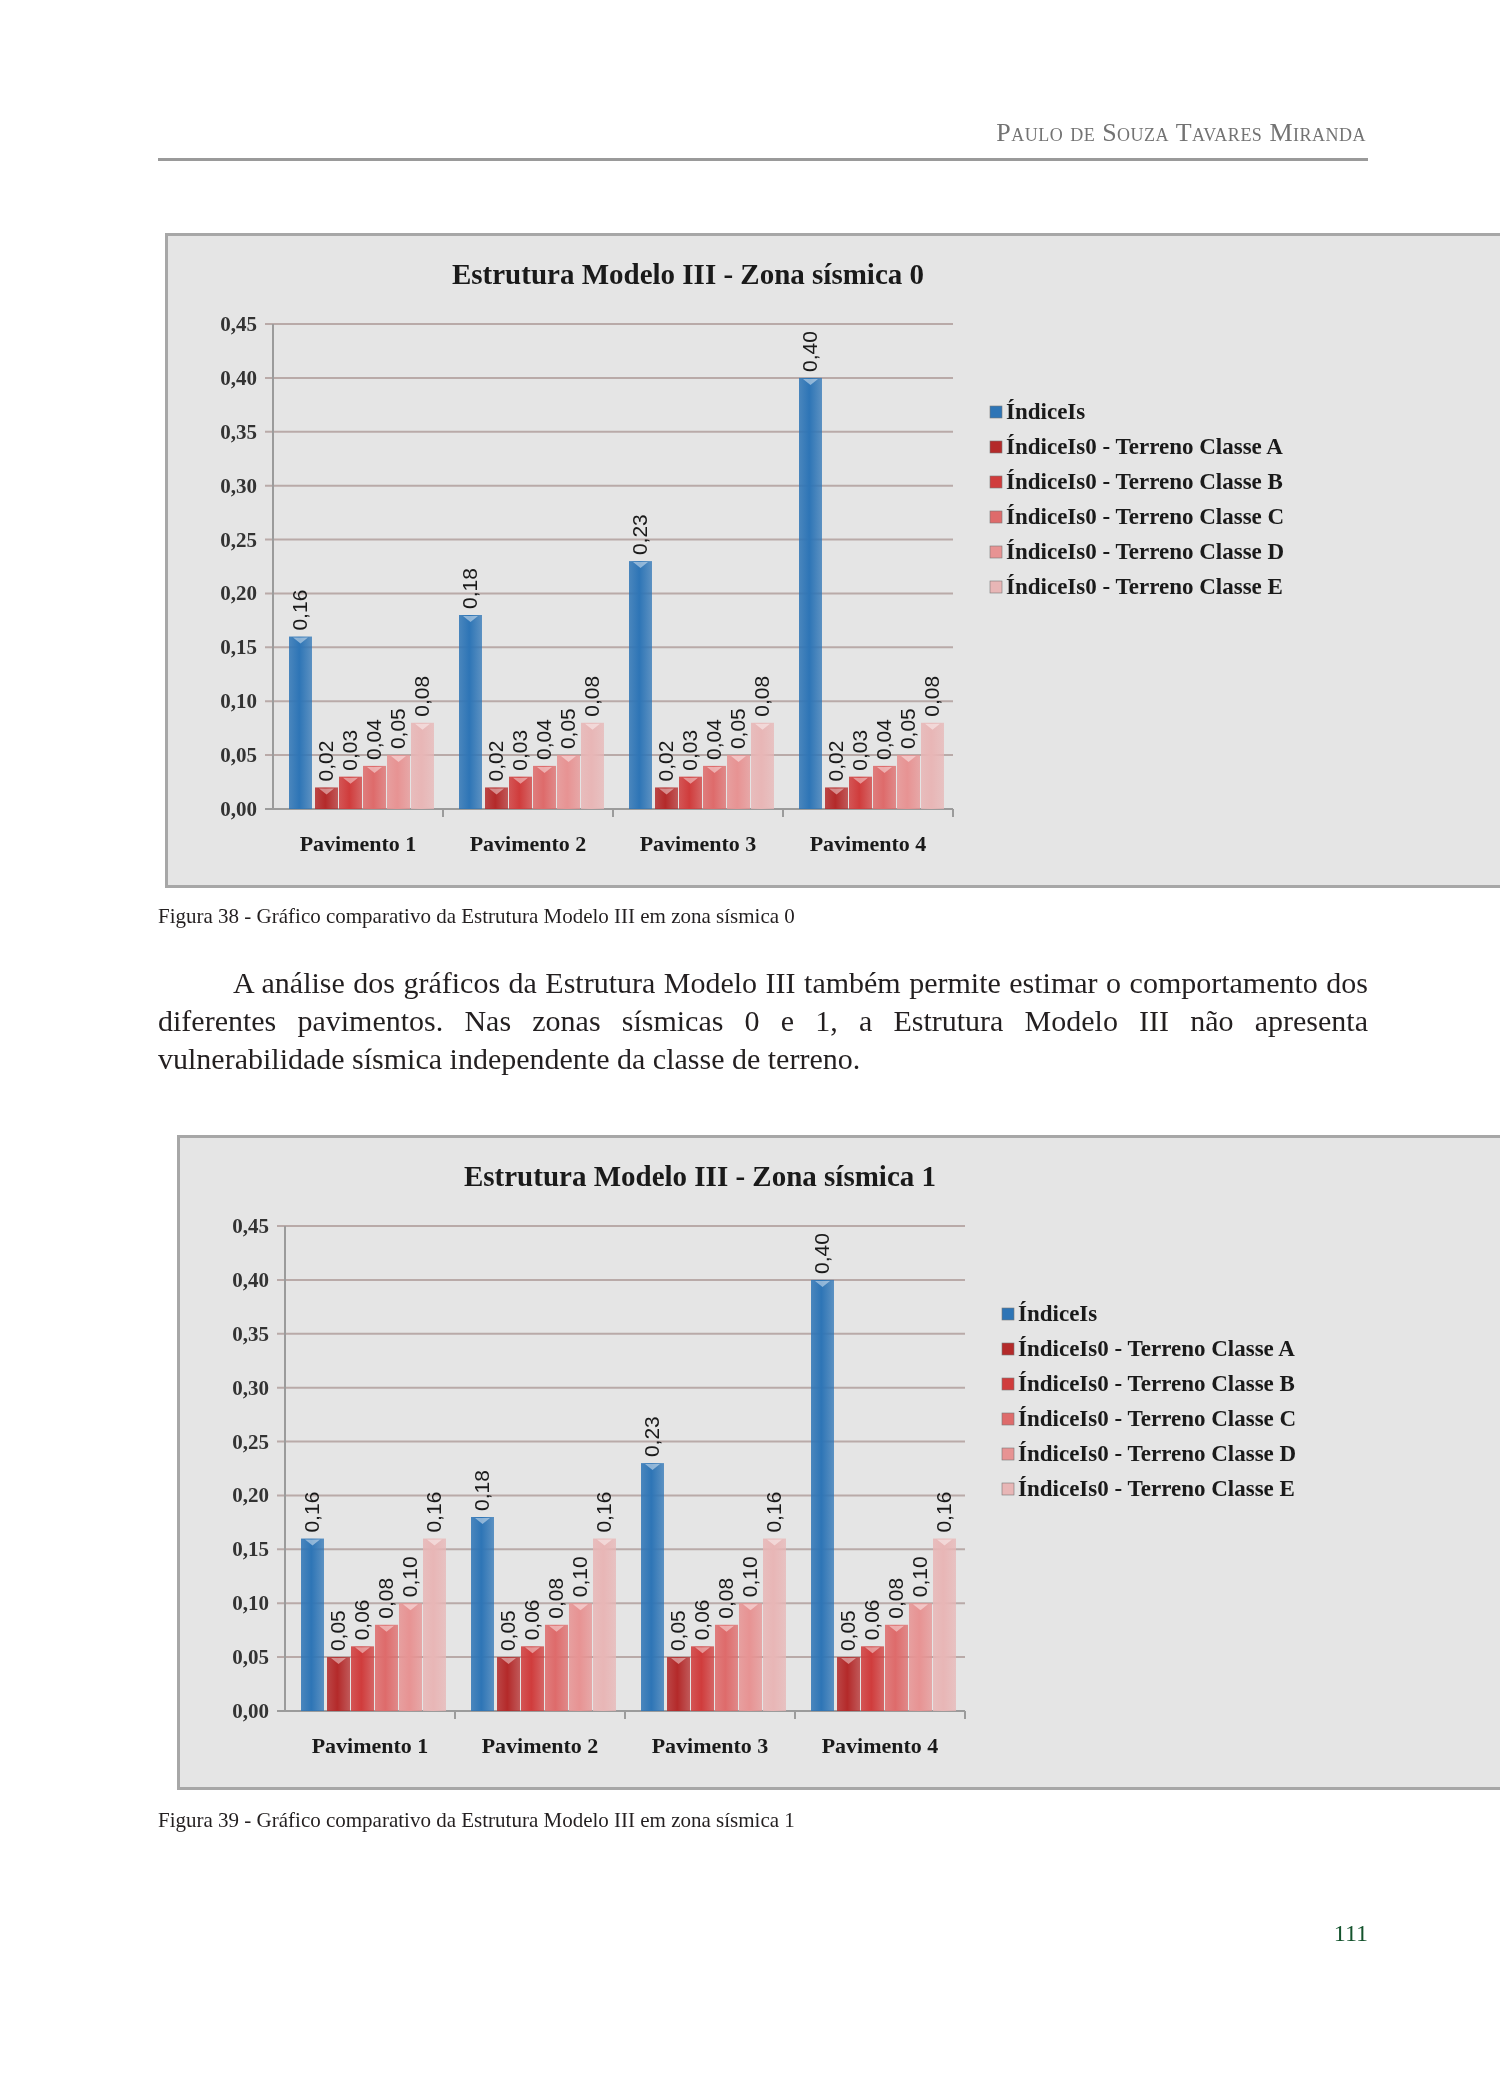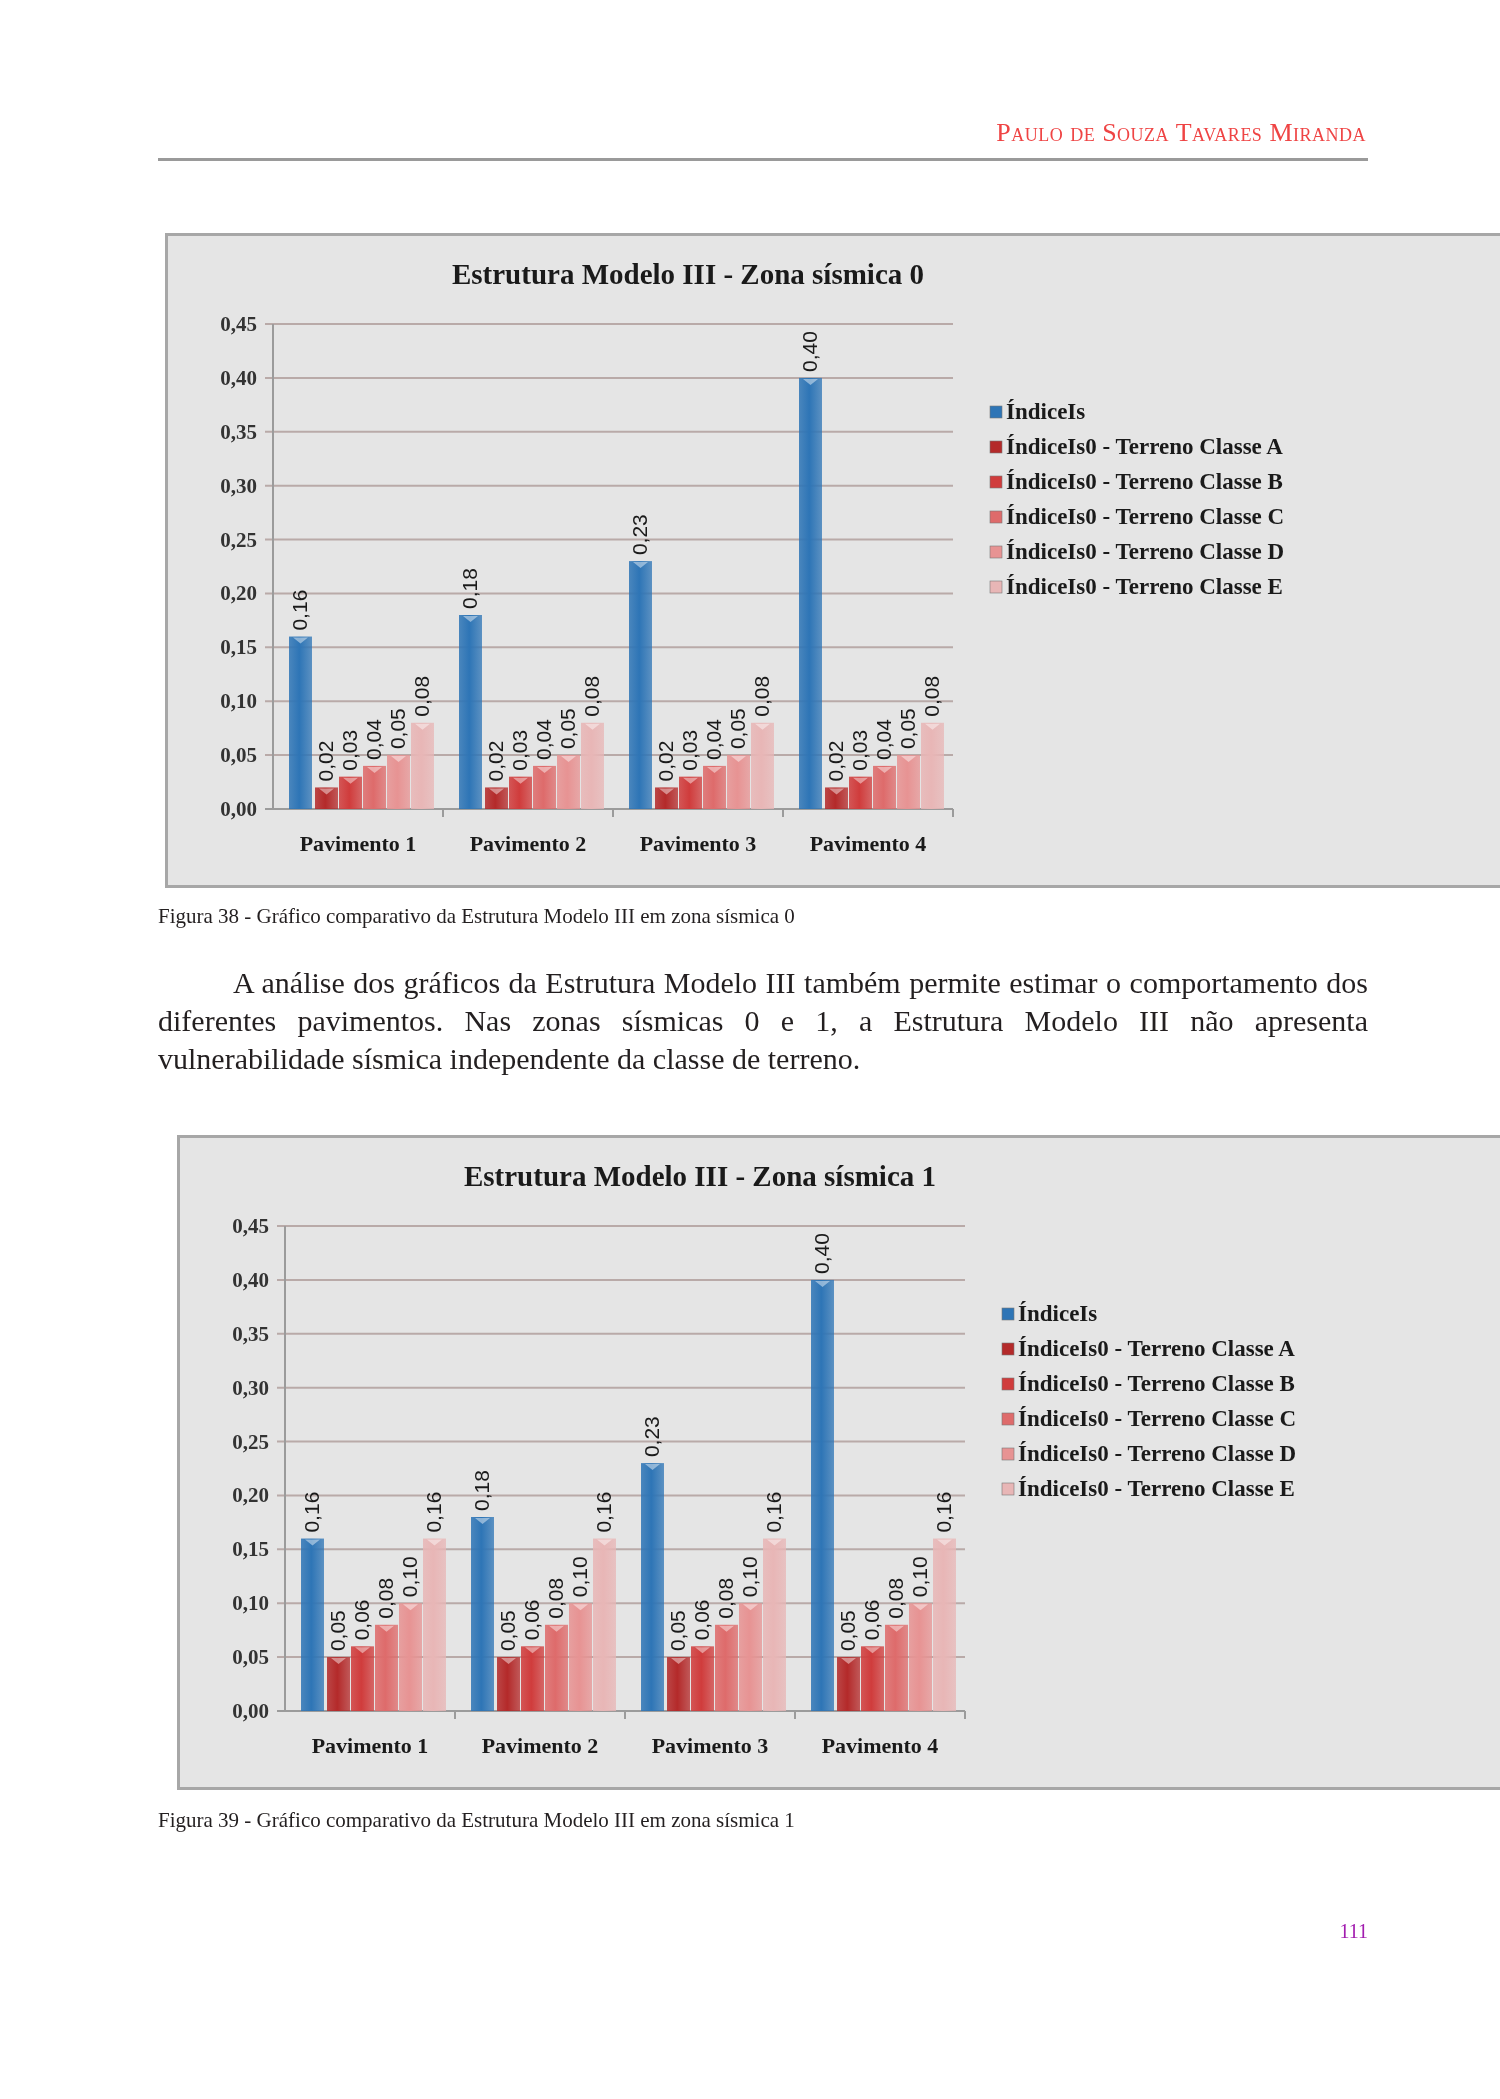--- a/index.html
+++ b/index.html
@@ -1,37 +1,37 @@
 <!DOCTYPE html>
 <html><head>
 <meta charset="utf-8">
 <style>
   html, body { margin: 0; padding: 0; background: #ffffff; }
   body { width: 1500px; height: 2099px; position: relative; overflow: hidden;
          font-family: "Liberation Serif", "DejaVu Serif", serif; color: #231f20; }
 
   .running-head { position: absolute; left: 158px; top: 118px; width: 1208px; text-align: right;
-    font-size: 26px; letter-spacing: 0.5px; color: #ef4444; font-variant: small-caps; }
+    font-size: 26px; letter-spacing: 0.5px; color: #737373; font-variant: small-caps; }
   .head-rule { position: absolute; left: 158px; top: 158px; width: 1210px; height: 3px; background: #9a9a9a; }
 
   .figure-frame { position: absolute; left: 165px; width: 1368px; height: 655px;
     border: 3px solid #a7a7a7; background: #e5e5e5; box-sizing: border-box; }
   #fig38 { top: 233px; }
   #fig39 { top: 1135px; margin-left: 12px; }
   .figure-frame svg { position: absolute; left: 0; top: 0; }
 
   .caption { position: absolute; left: 158px; width: 1210px; font-size: 21px; color: #231f20; }
   #cap38 { top: 904px; }
   #cap39 { top: 1808px; }
 
   .body-text { position: absolute; left: 158px; top: 934px; width: 1210px; font-size: 30px;
     line-height: 38px; text-align: justify; text-indent: 75px; color: #231f20; }
 
   .page-number { position: absolute; left: 1300px; top: 1920px; width: 68px; text-align: right;
-    font-size: 20px; color: #a21caf; }
+    font-size: 24px; color: #14532d; }
 
   .chart-title { font-family: "Liberation Serif", serif; font-weight: bold; font-size: 29px; fill: #1a1a1a; }
   .tick-label { font-family: "Liberation Serif", serif; font-weight: bold; font-size: 21px; fill: #333; }
   .cat-label { font-family: "Liberation Serif", serif; font-weight: bold; font-size: 22px; fill: #1a1a1a; }
   .data-label { font-family: "Liberation Sans", sans-serif; font-size: 21px; fill: #1a1a1a; }
   .legend-label { font-family: "Liberation Serif", serif; font-weight: bold; font-size: 23px; fill: #1a1a1a; }
 </style>
 </head>
 <body>
 

